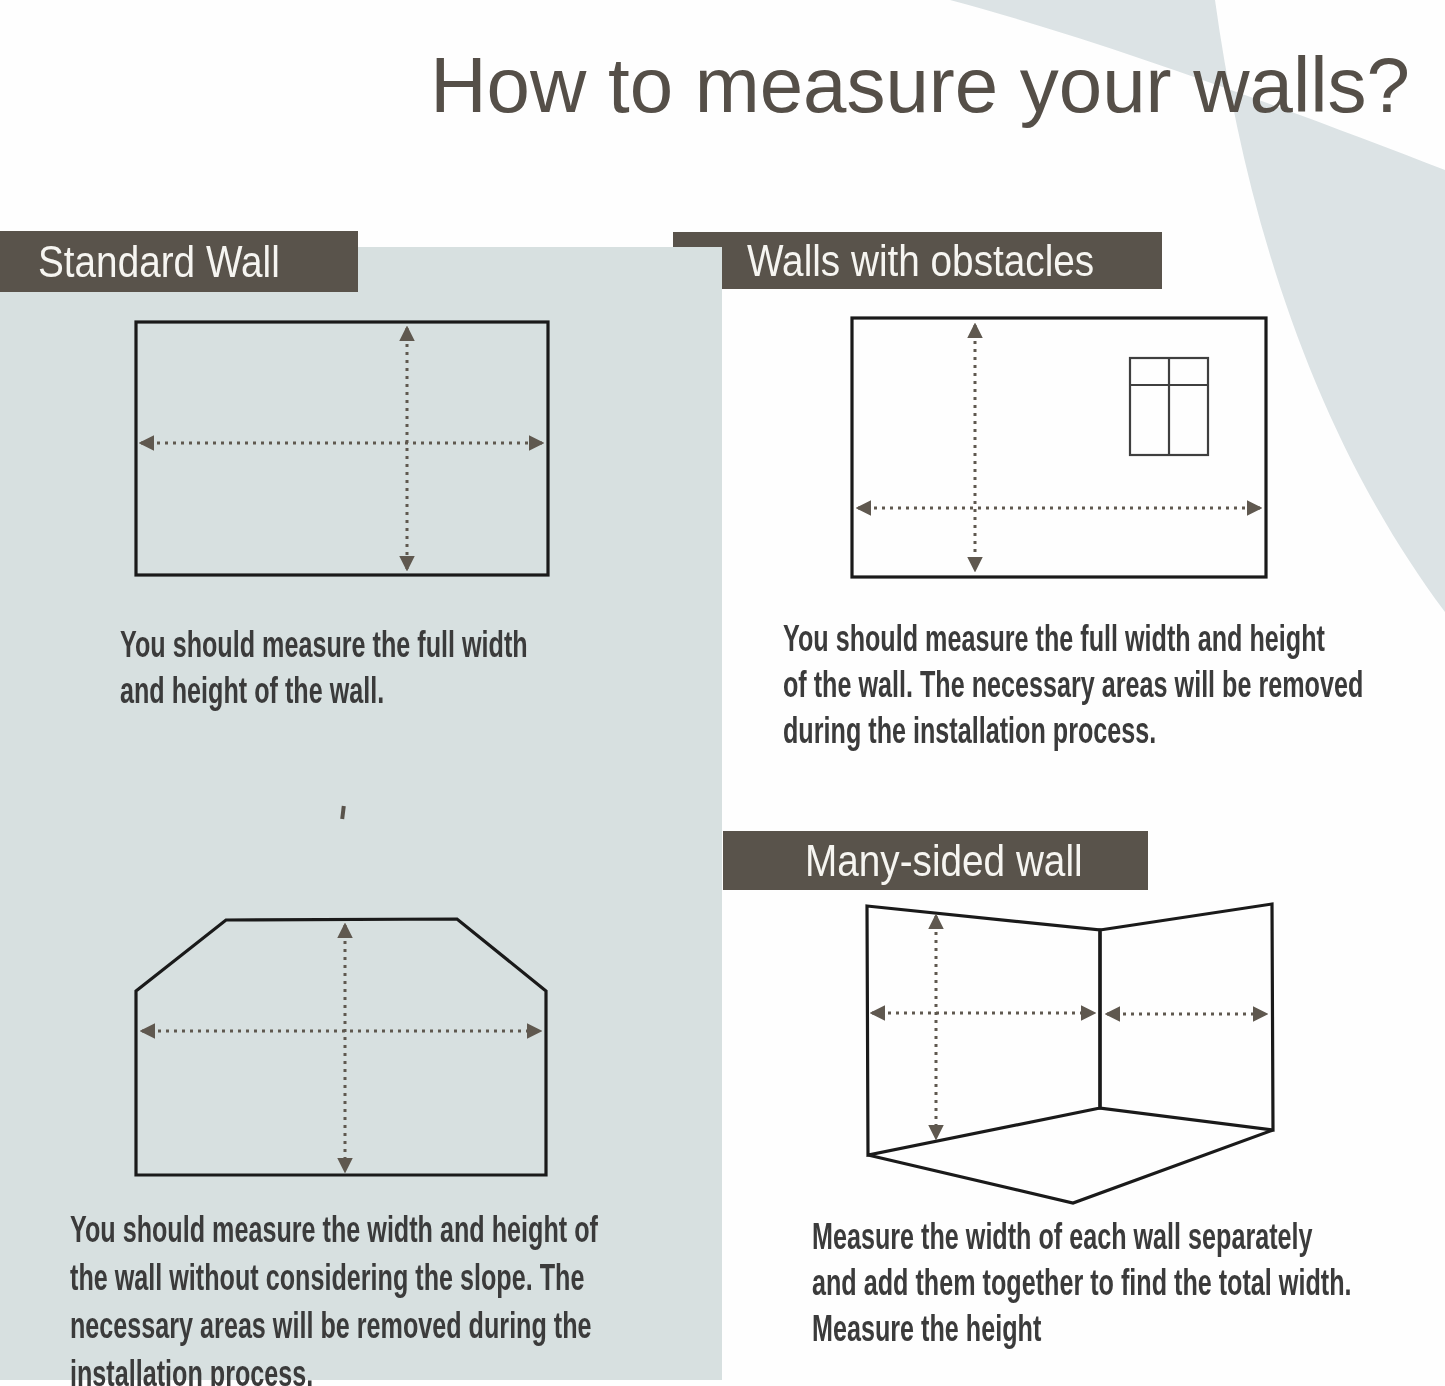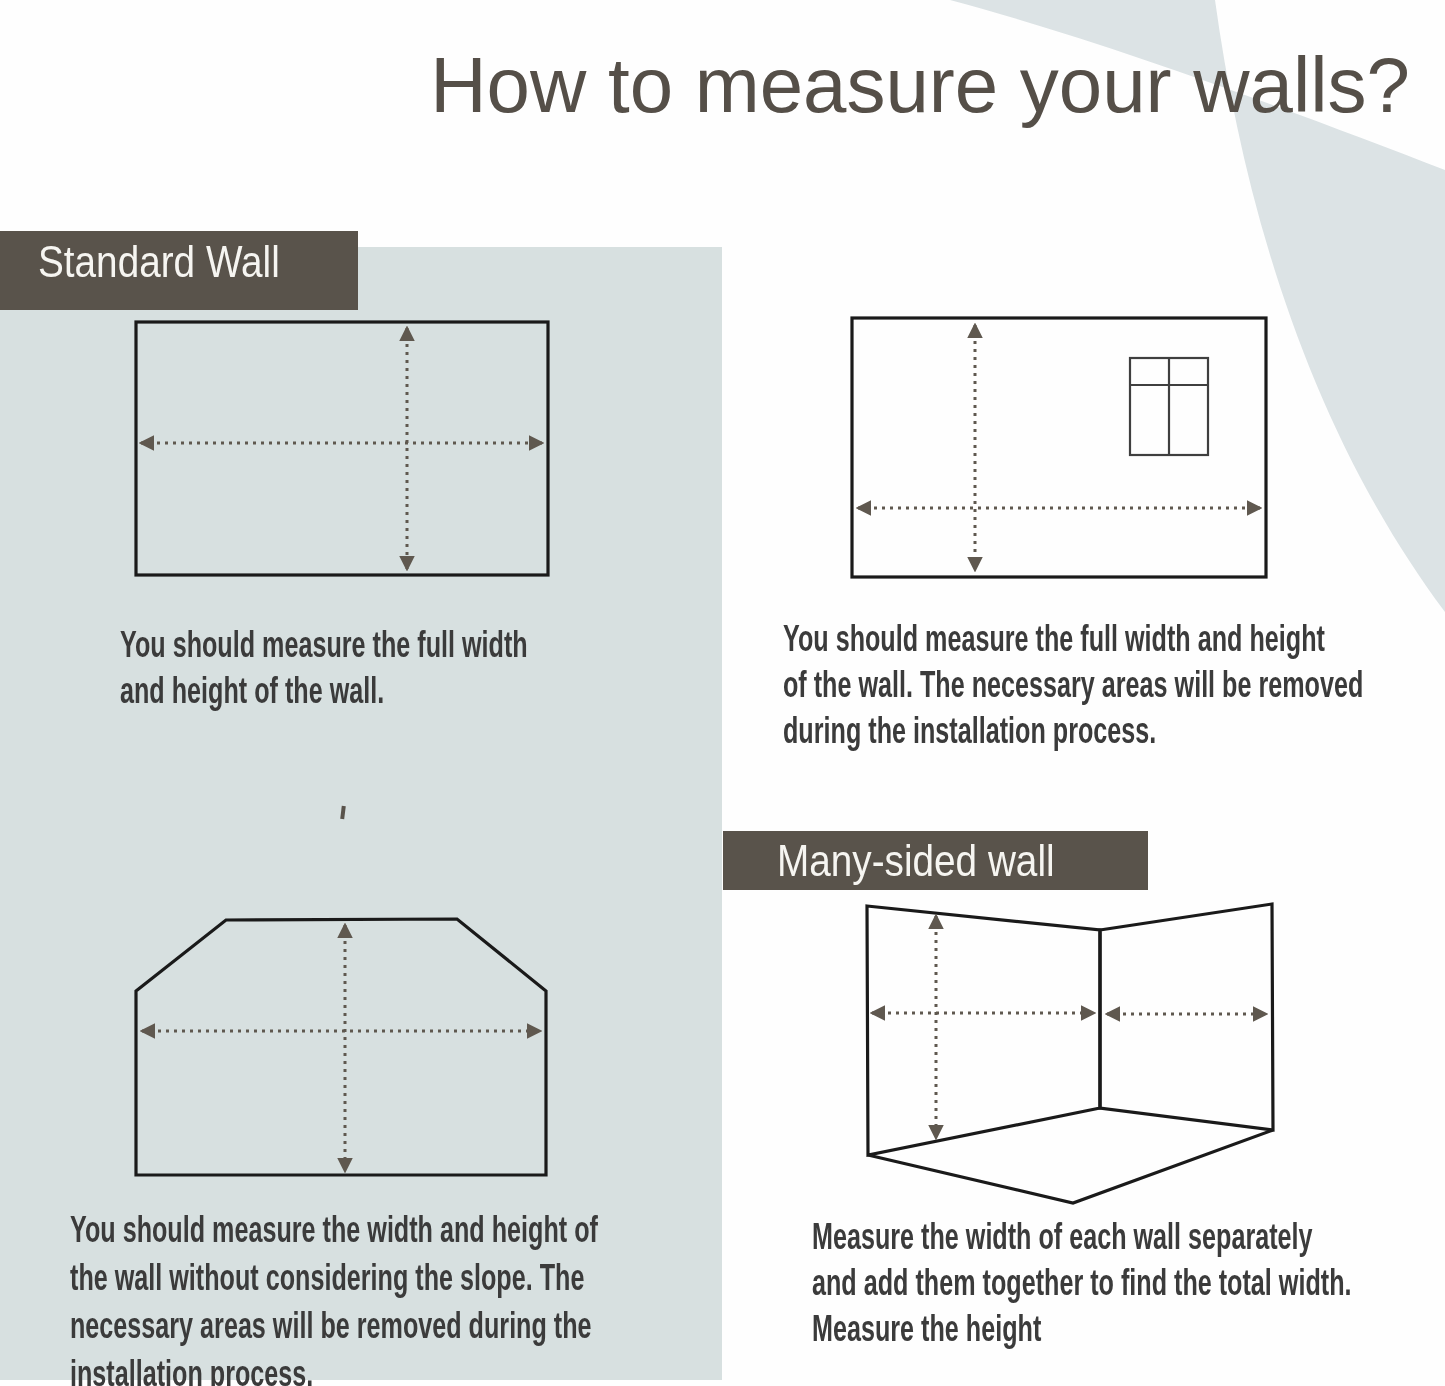--- a/index.html
+++ b/index.html
@@ -20,24 +20,24 @@
          text-align:right;line-height:110px;font-family:Liberation Sans, sans-serif;
          font-size:78px;color:var(--title);white-space:nowrap;}
 
   
   .panel{position:absolute;z-index:2;left:0;top:247px;width:722px;height:1133px;background:var(--panel);}
 
   
   .bar{position:absolute;background:var(--bar);color:var(--barText);
        font-size:44px;font-weight:400;white-space:nowrap;}
   .bar span{display:inline-block;transform:scaleX(0.88);transform-origin:left center;}
-  #bar-standard {z-index:3;left:0;   top:231px;width:358px;height:79px;line-height:61px;padding-left:38px;box-sizing:border-box;}
+  #bar-standard {z-index:3;left:0;   top:231px;width:358px;height:61px;line-height:61px;padding-left:38px;box-sizing:border-box;}
   #bar-obstacles{z-index:1;left:673px;top:232px;width:489px;height:57px;line-height:57px;padding-left:74px;box-sizing:border-box;}
   #bar-sloping  {z-index:3;left:0;   top:830px;width:352px;height:60px;line-height:60px;padding-left:62px;box-sizing:border-box;}
-  #bar-manysided{z-index:3;left:723px;top:831px;width:425px;height:59px;line-height:59px;padding-left:54px;box-sizing:border-box;}
+  #bar-manysided{z-index:3;left:723px;top:831px;width:425px;height:59px;line-height:59px;padding-left:54px;box-sizing:border-box;text-align:center;}
 
   
   #diagrams{z-index:4;}
   .wall{fill:none;stroke:var(--outline);stroke-width:3.2px;stroke-linejoin:miter;}
   .win {fill:none;stroke:var(--window);stroke-width:2.2px;}
   .arrow{stroke:var(--arrow);stroke-width:3px;stroke-dasharray:3 5;fill:none;}
 
   
   .desc{position:absolute;z-index:5;color:var(--body);font-weight:bold;font-size:37px;
         line-height:46px;white-space:nowrap;transform:scaleX(0.68);transform-origin:left top;}
@@ -57,20 +57,23 @@
   <svg id="band" class="layer" viewBox="0 0 1445 1386">
     <path d="M950,0 L1215,0 C1242,195 1305,425 1445,612 L1445,170 C1310,118 1115,44 950,0 Z" fill="var(--band)"></path>
   </svg>
 
   <div class="title">How to measure your walls?</div>
 
   <div class="panel"></div>
 
   <div class="bar" id="bar-standard">
     <span>Standard Wall</span>
+  </div>
+  <div class="bar" id="bar-obstacles">
+    <span>Walls with obstacles</span>
   </div>
   <div class="bar" id="bar-manysided">
     <span>Many-sided wall</span>
   </div>
 
   <div class="tick"></div>
 
   <svg id="diagrams" class="layer" viewBox="0 0 1445 1386">
     <defs>
       <marker id="arr" viewBox="0 0 5 5" markerWidth="5.2" markerHeight="5.2" refX="4.2" refY="2.5" orient="auto-start-reverse" markerUnits="strokeWidth">

